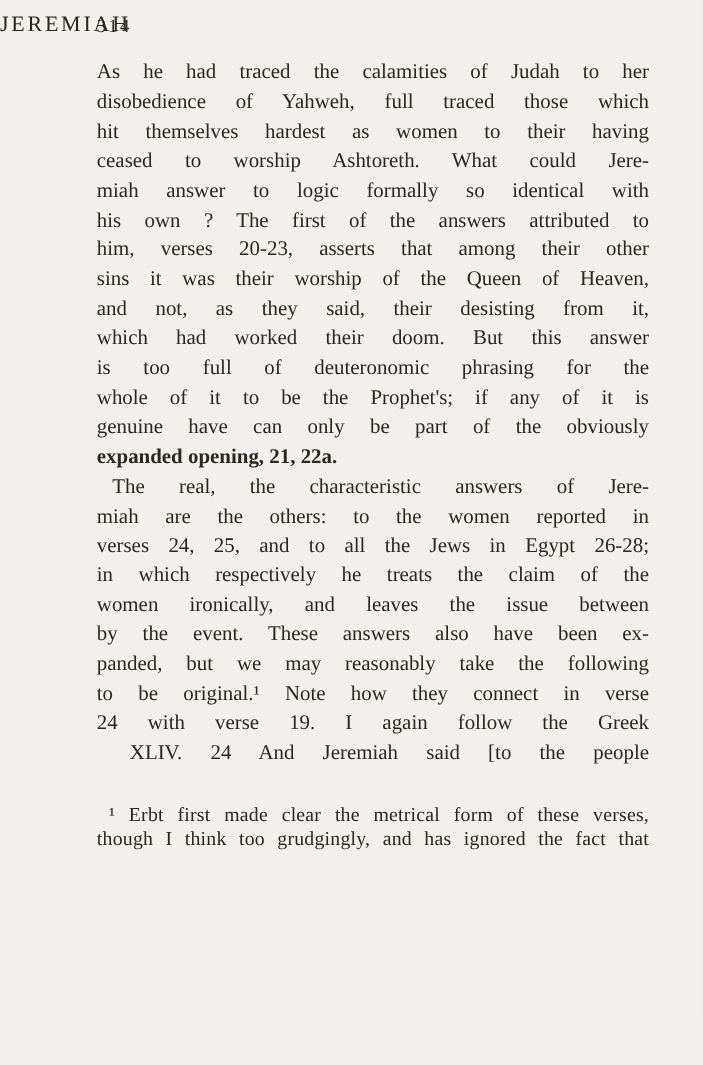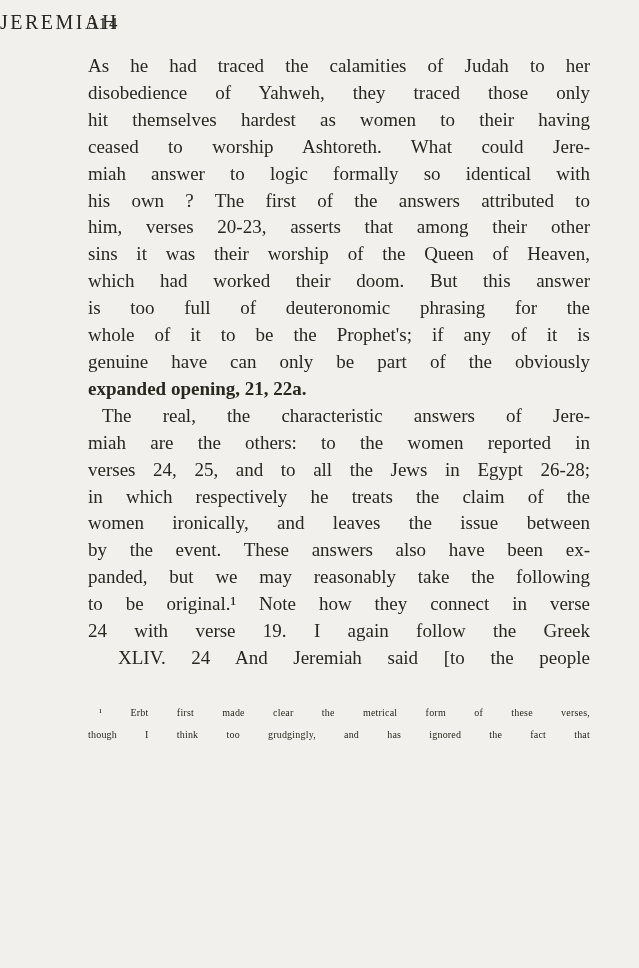--- a/index.html
+++ b/index.html
@@ -52,46 +52,47 @@
   }
   .line.short {
     text-align-last: left;
     font-weight: bold;
   }
   .indent-sm { text-indent: 14px; }
   .indent-lg { text-indent: 30px; }
   .indent-fn { text-indent: 11px; }
   .footnote {
     margin-top: 30px;
-    font-size: 10px;
+    font-size: 18px;
     line-height: 22.6px;
     letter-spacing: 0.2px;
   }
 </style>
 </head>
 <body>
 
 <div class="page">
 
   <div class="header">
     <span class="pagenum">314</span>
     <span class="running-title">JEREMIAH</span>
   </div>
 
   <div class="text">
 
     <div class="para">
       <div class="line">As he had traced the calamities of Judah to her</div>
-      <div class="line">disobedience of Yahweh, they traced those only</div>
+      <div class="line">disobedience of Yahweh, full traced those which</div>
       <div class="line">hit themselves hardest as women to their having</div>
       <div class="line">ceased to worship Ashtoreth. What could Jere-</div>
       <div class="line">miah answer to logic formally so identical with</div>
       <div class="line">his own ? The first of the answers attributed to</div>
       <div class="line">him, verses 20-23, asserts that among their other</div>
       <div class="line">sins it was their worship of the Queen of Heaven,</div>
+      <div class="line">and not, as they said, their desisting from it,</div>
       <div class="line">which had worked their doom. But this answer</div>
       <div class="line">is too full of deuteronomic phrasing for the</div>
       <div class="line">whole of it to be the Prophet's; if any of it is</div>
       <div class="line">genuine have can only be part of the obviously</div>
       <div class="line short">expanded opening, 21, 22a.</div>
     </div>
 
     <div class="para">
       <div class="line indent-sm">The real, the characteristic answers of Jere-</div>
       <div class="line">miah are the others: to the women reported in</div>

